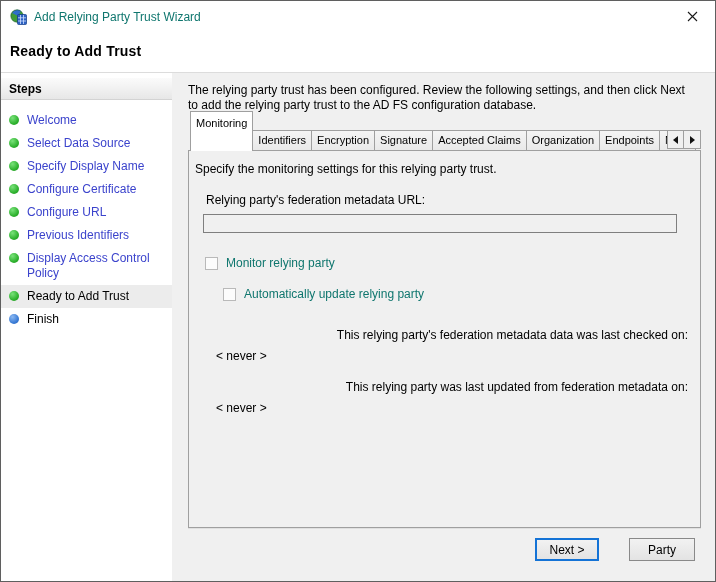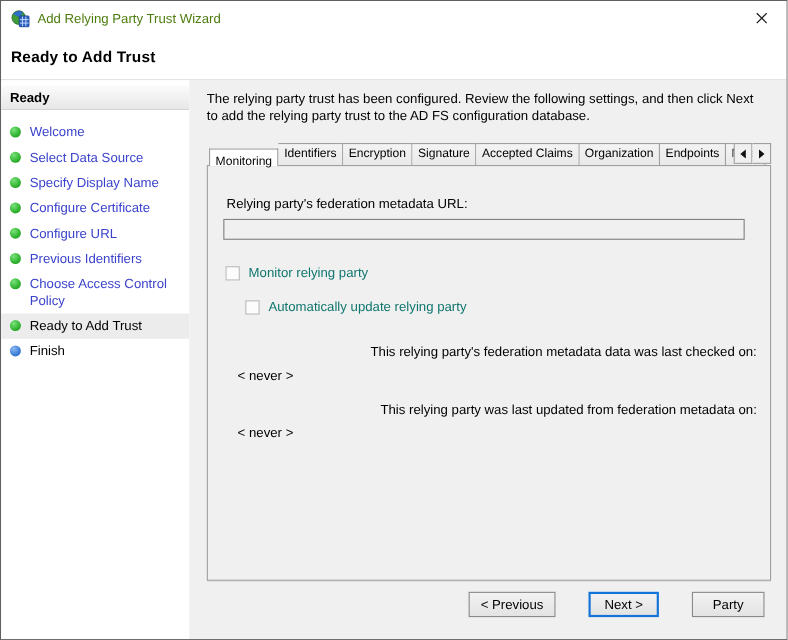--- a/index.html
+++ b/index.html
@@ -8,21 +8,21 @@
 
   .window {
     width:716px; height:582px; background:#fff;
     border:1px solid #5f5f5f; position:relative; overflow:hidden;
     margin:0 auto;
   }
 
   
   .titlebar { height:31px; display:flex; align-items:center; padding-left:9px; background:#fff; }
   .titlebar .app-icon { width:17px; height:16px; margin-right:7px; flex:none; }
-  .titlebar .title { font-size:12px; color:#4d7c0f; }
+  .titlebar .title { font-size:12px; color:#0f766e; }
   .close-btn {
     margin-left:auto; width:45px; height:31px; display:flex;
     align-items:center; justify-content:center; cursor:default;
   }
 
   
   .page-header { height:40px; background:#fff; padding:11px 0 0 9px; }
   .page-header h1 { font-size:14px; font-weight:bold; letter-spacing:.2px; }
 
   
@@ -57,21 +57,21 @@
   
   .tab-control { margin-top:13px; }
   .tab-strip { height:24px; display:flex; align-items:flex-end; position:relative; padding-left:2px; }
   .tab {
     flex:none; height:20px; padding:3px 5px 0 5px; font-size:11px; white-space:nowrap;
     border:1px solid #9f9f9f; border-bottom:none; border-left:none;
     background:linear-gradient(#f4f4f4,#e9e9e9); color:#000; cursor:default;
   }
   .tab:first-child { border-left:1px solid #9f9f9f; }
   .tab.active {
-    height:16px; padding-top:5px; background:#fff; position:relative; z-index:2;
+    height:40px; padding-top:5px; background:#fff; position:relative; z-index:2;
     margin-bottom:-1px; border-left:1px solid #9f9f9f;
   }
   .tab.clipped { width:36px; overflow:hidden; padding-right:0; }
   .tab-scroll { position:absolute; right:0; bottom:1px; display:flex; z-index:3; }
   .tab-scroll .scroll-btn {
     width:17px; height:19px; background:#f0f0f0; border:1px solid #9f9f9f;
     display:flex; align-items:center; justify-content:center;
   }
   .tab-scroll .scroll-btn + .scroll-btn { border-left:none; }
   .tri-left  { width:0; height:0; border-top:4px solid transparent; border-bottom:4px solid transparent; border-right:5px solid #111; }
@@ -133,21 +133,21 @@
     </div>
   </div>
 
   <div class="page-header">
     <h1>Ready to Add Trust</h1>
   </div>
 
   <div class="body">
 
     <div class="steps-panel">
-      <div class="steps-header">Ready</div>
+      <div class="steps-header">Steps</div>
       <ul class="steps-list">
         <li class="step completed">
           <span class="bullet bullet-green"></span>
           <span class="step-label">Welcome</span>
         </li>
         <li class="step completed">
           <span class="bullet bullet-green"></span>
           <span class="step-label">Select Data Source</span>
         </li>
         <li class="step completed">
@@ -161,21 +161,21 @@
         <li class="step completed">
           <span class="bullet bullet-green"></span>
           <span class="step-label">Configure URL</span>
         </li>
         <li class="step completed">
           <span class="bullet bullet-green"></span>
           <span class="step-label">Previous Identifiers</span>
         </li>
         <li class="step completed">
           <span class="bullet bullet-green"></span>
-          <span class="step-label">Choose Access Control Policy</span>
+          <span class="step-label">Display Access Control Policy</span>
         </li>
         <li class="step current">
           <span class="bullet bullet-green"></span>
           <span class="step-label">Ready to Add Trust</span>
         </li>
         <li class="step upcoming">
           <span class="bullet bullet-blue"></span>
           <span class="step-label">Finish</span>
         </li>
       </ul>
@@ -198,20 +198,21 @@
             <div class="scroll-btn">
               <span class="tri-left"></span>
             </div>
             <div class="scroll-btn">
               <span class="tri-right"></span>
             </div>
           </div>
         </div>
 
         <div class="tab-panel">
+          <p class="instruction">Specify the monitoring settings for this relying party trust.</p>
 
           <p class="url-label">Relying party's federation metadata URL:</p>
           <input class="url-input" type="text" disabled="" value="" style="">
 
           <div class="check-row first">
             <span class="checkbox"></span>
             <span class="check-label">Monitor relying party</span>
           </div>
 
           <div class="check-row second">
@@ -221,20 +222,19 @@
 
           <p class="status-label">This relying party's federation metadata data was last checked on:</p>
           <p class="status-value">&lt; never &gt;</p>
 
           <p class="status-label second">This relying party was last updated from federation metadata on:</p>
           <p class="status-value">&lt; never &gt;</p>
         </div>
       </div>
 
       <div class="footer">
-        <button class="btn">&lt; Previous</button>
         <button class="btn default">Next &gt;</button>
         <button class="btn">Party</button>
       </div>
     </div>
 
   </div>
 </div>
 
 </body></html>

